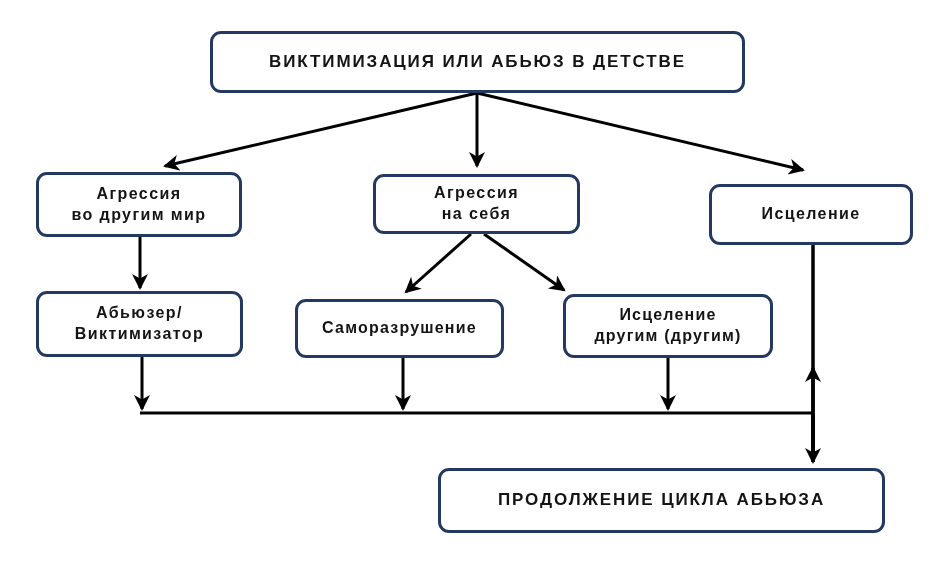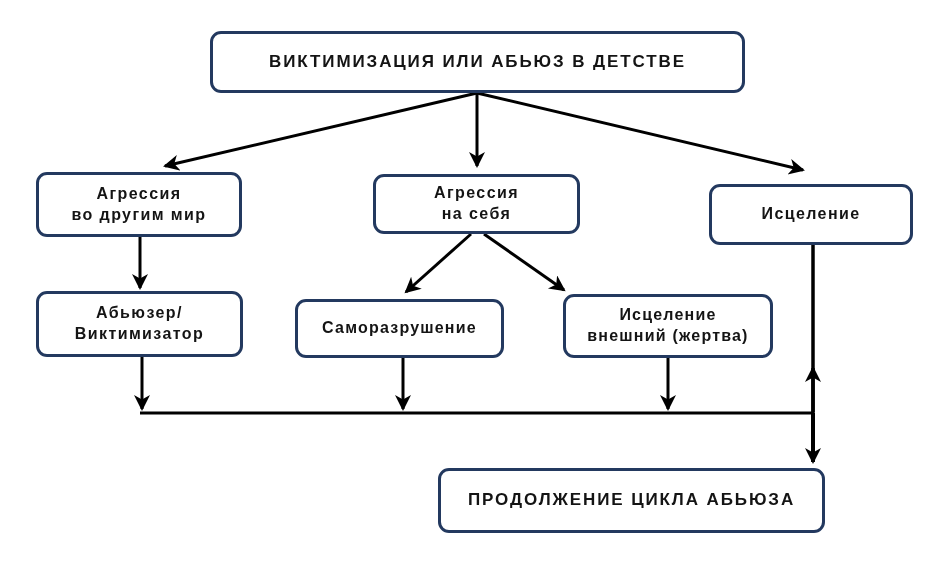--- a/index.html
+++ b/index.html
@@ -95,20 +95,20 @@
     <span>Абьюзер/</span>
     <span>Виктимизатор</span>
   </div>
 
   <div class="node" style="left:295px; top:299px; width:209px; height:59px; letter-spacing:1.2px;">
     <span>Саморазрушение</span>
   </div>
 
   <div class="node" style="left:563px; top:294px; width:210px; height:64px; letter-spacing:1.2px;">
     <span>Исцеление</span>
-    <span>внешний (жертва)</span>
+    <span>другим (другим)</span>
   </div>
 
-  <div class="node caps" style="left:438px; top:468px; width:387px; height:65px;">
+  <div class="node caps" style="left:438px; top:468px; width:447px; height:65px;">
     <span>ПРОДОЛЖЕНИЕ ЦИКЛА АБЬЮЗА</span>
   </div>
 
 </div>
 
 </body></html>

